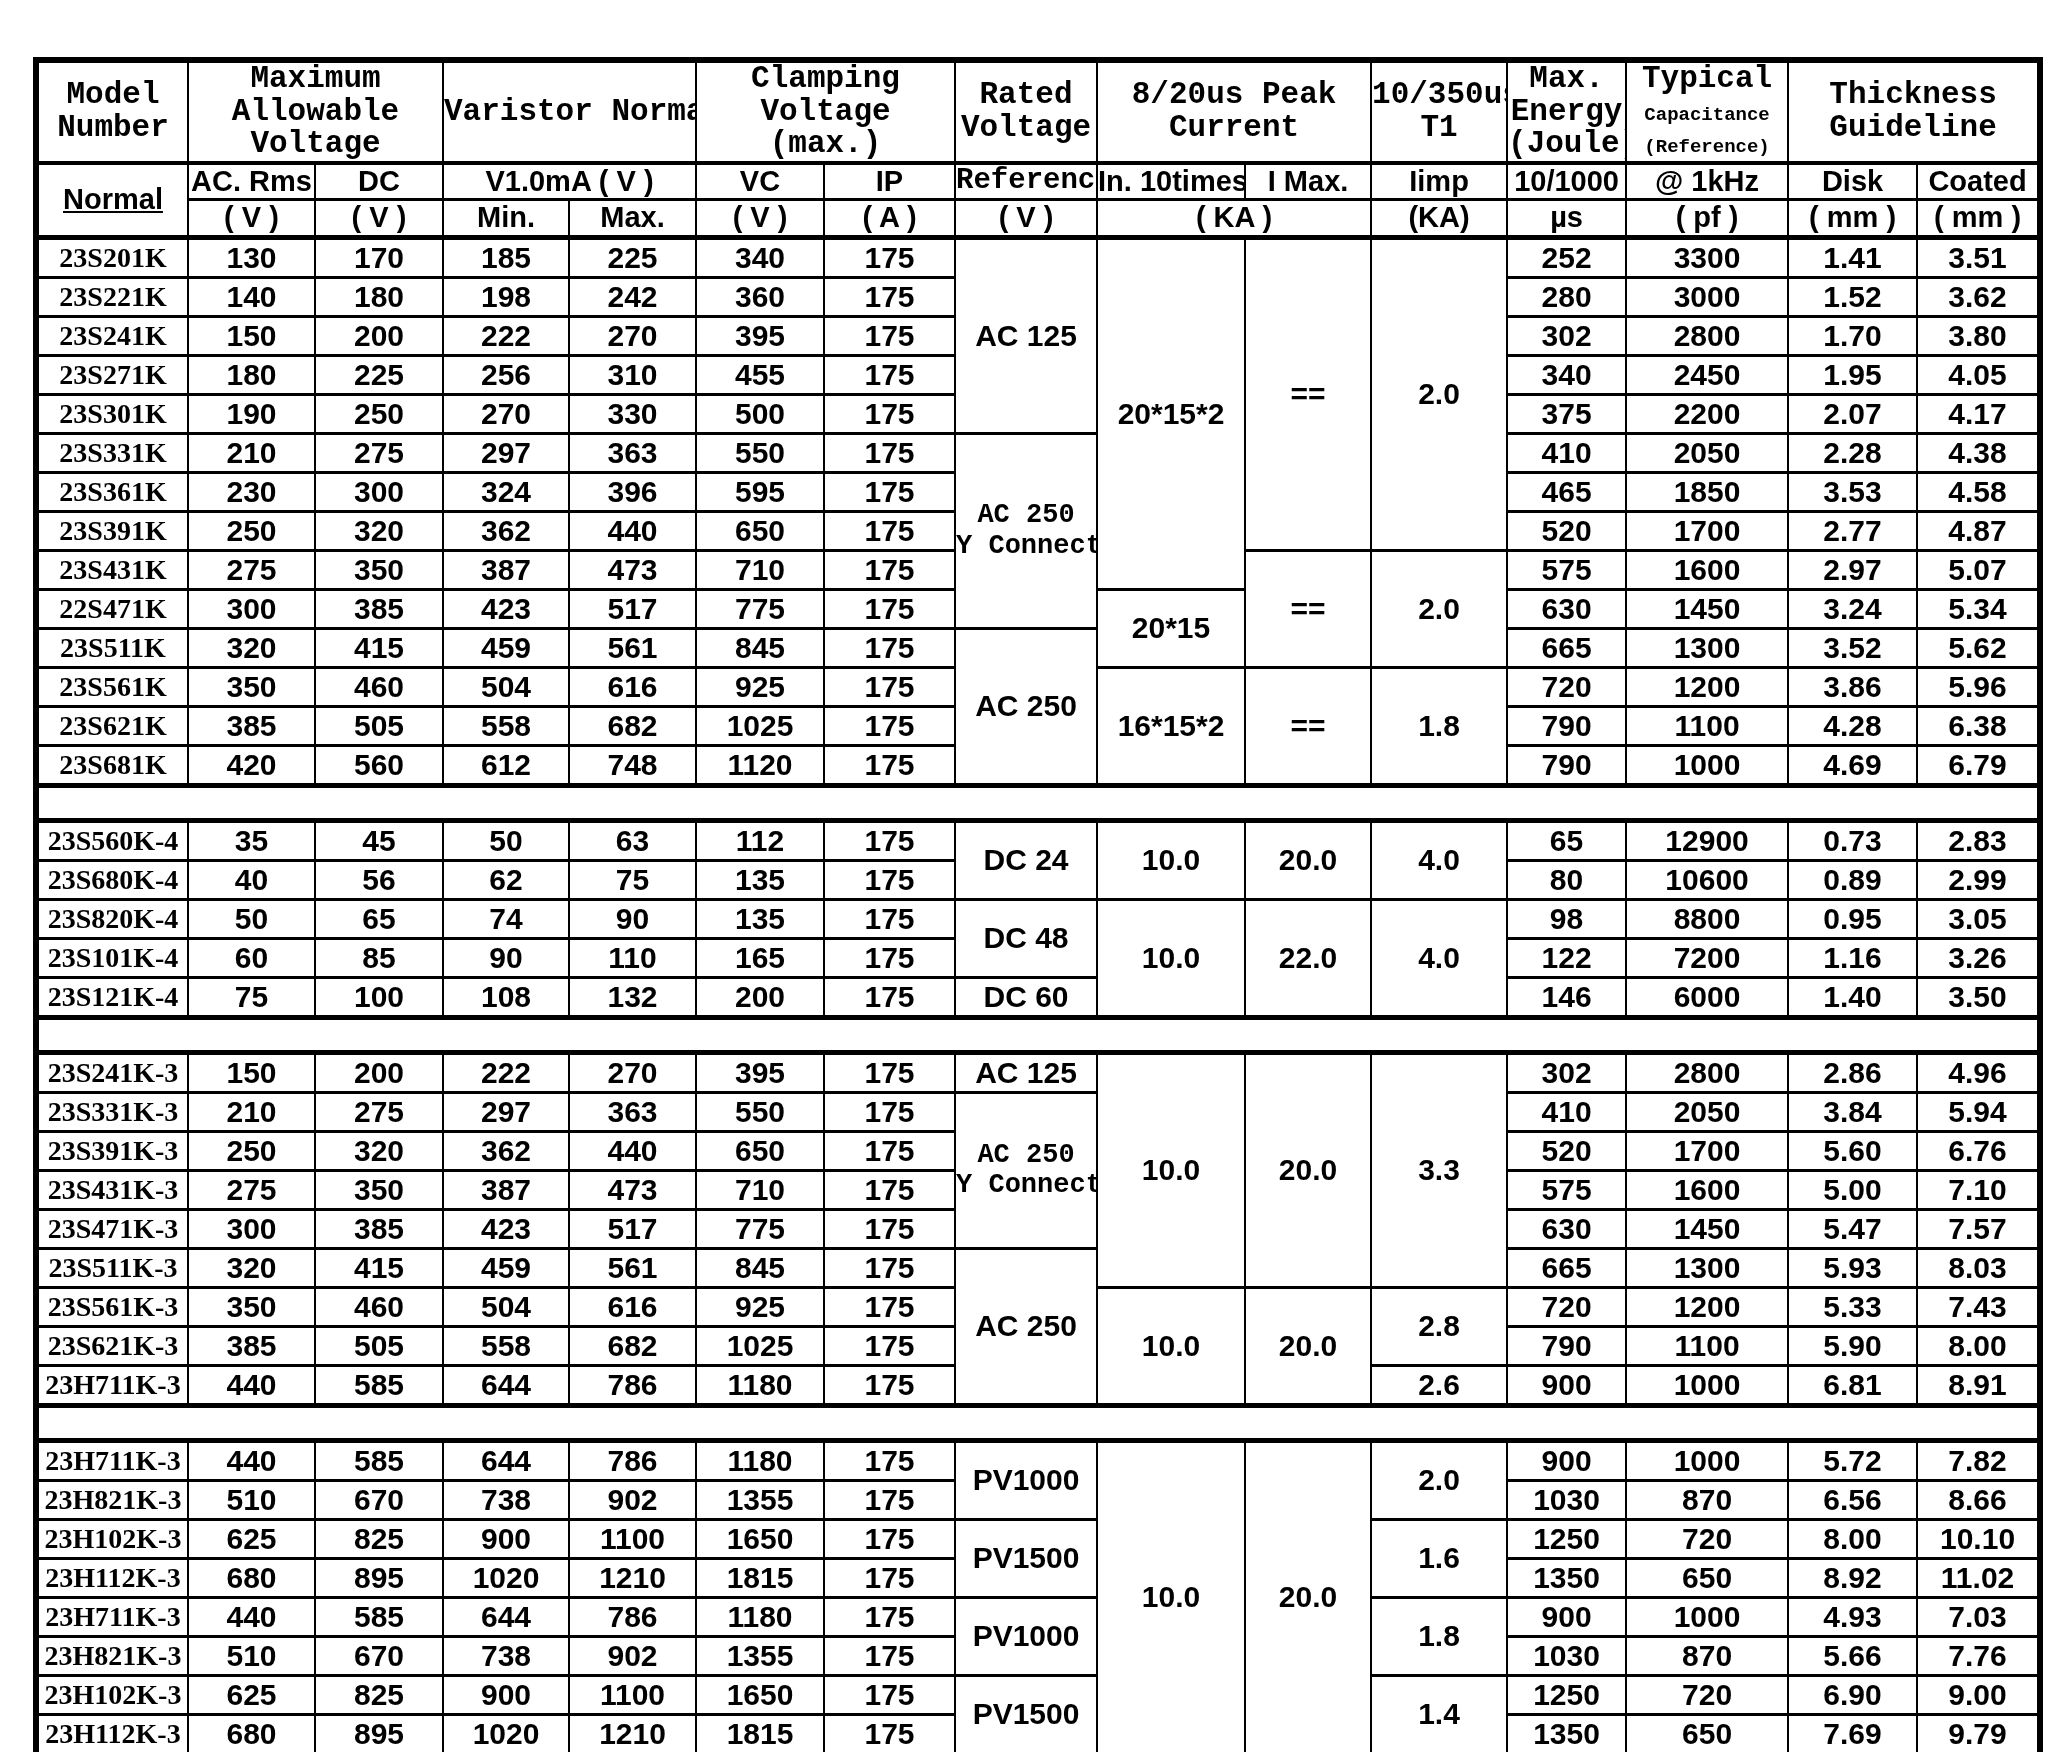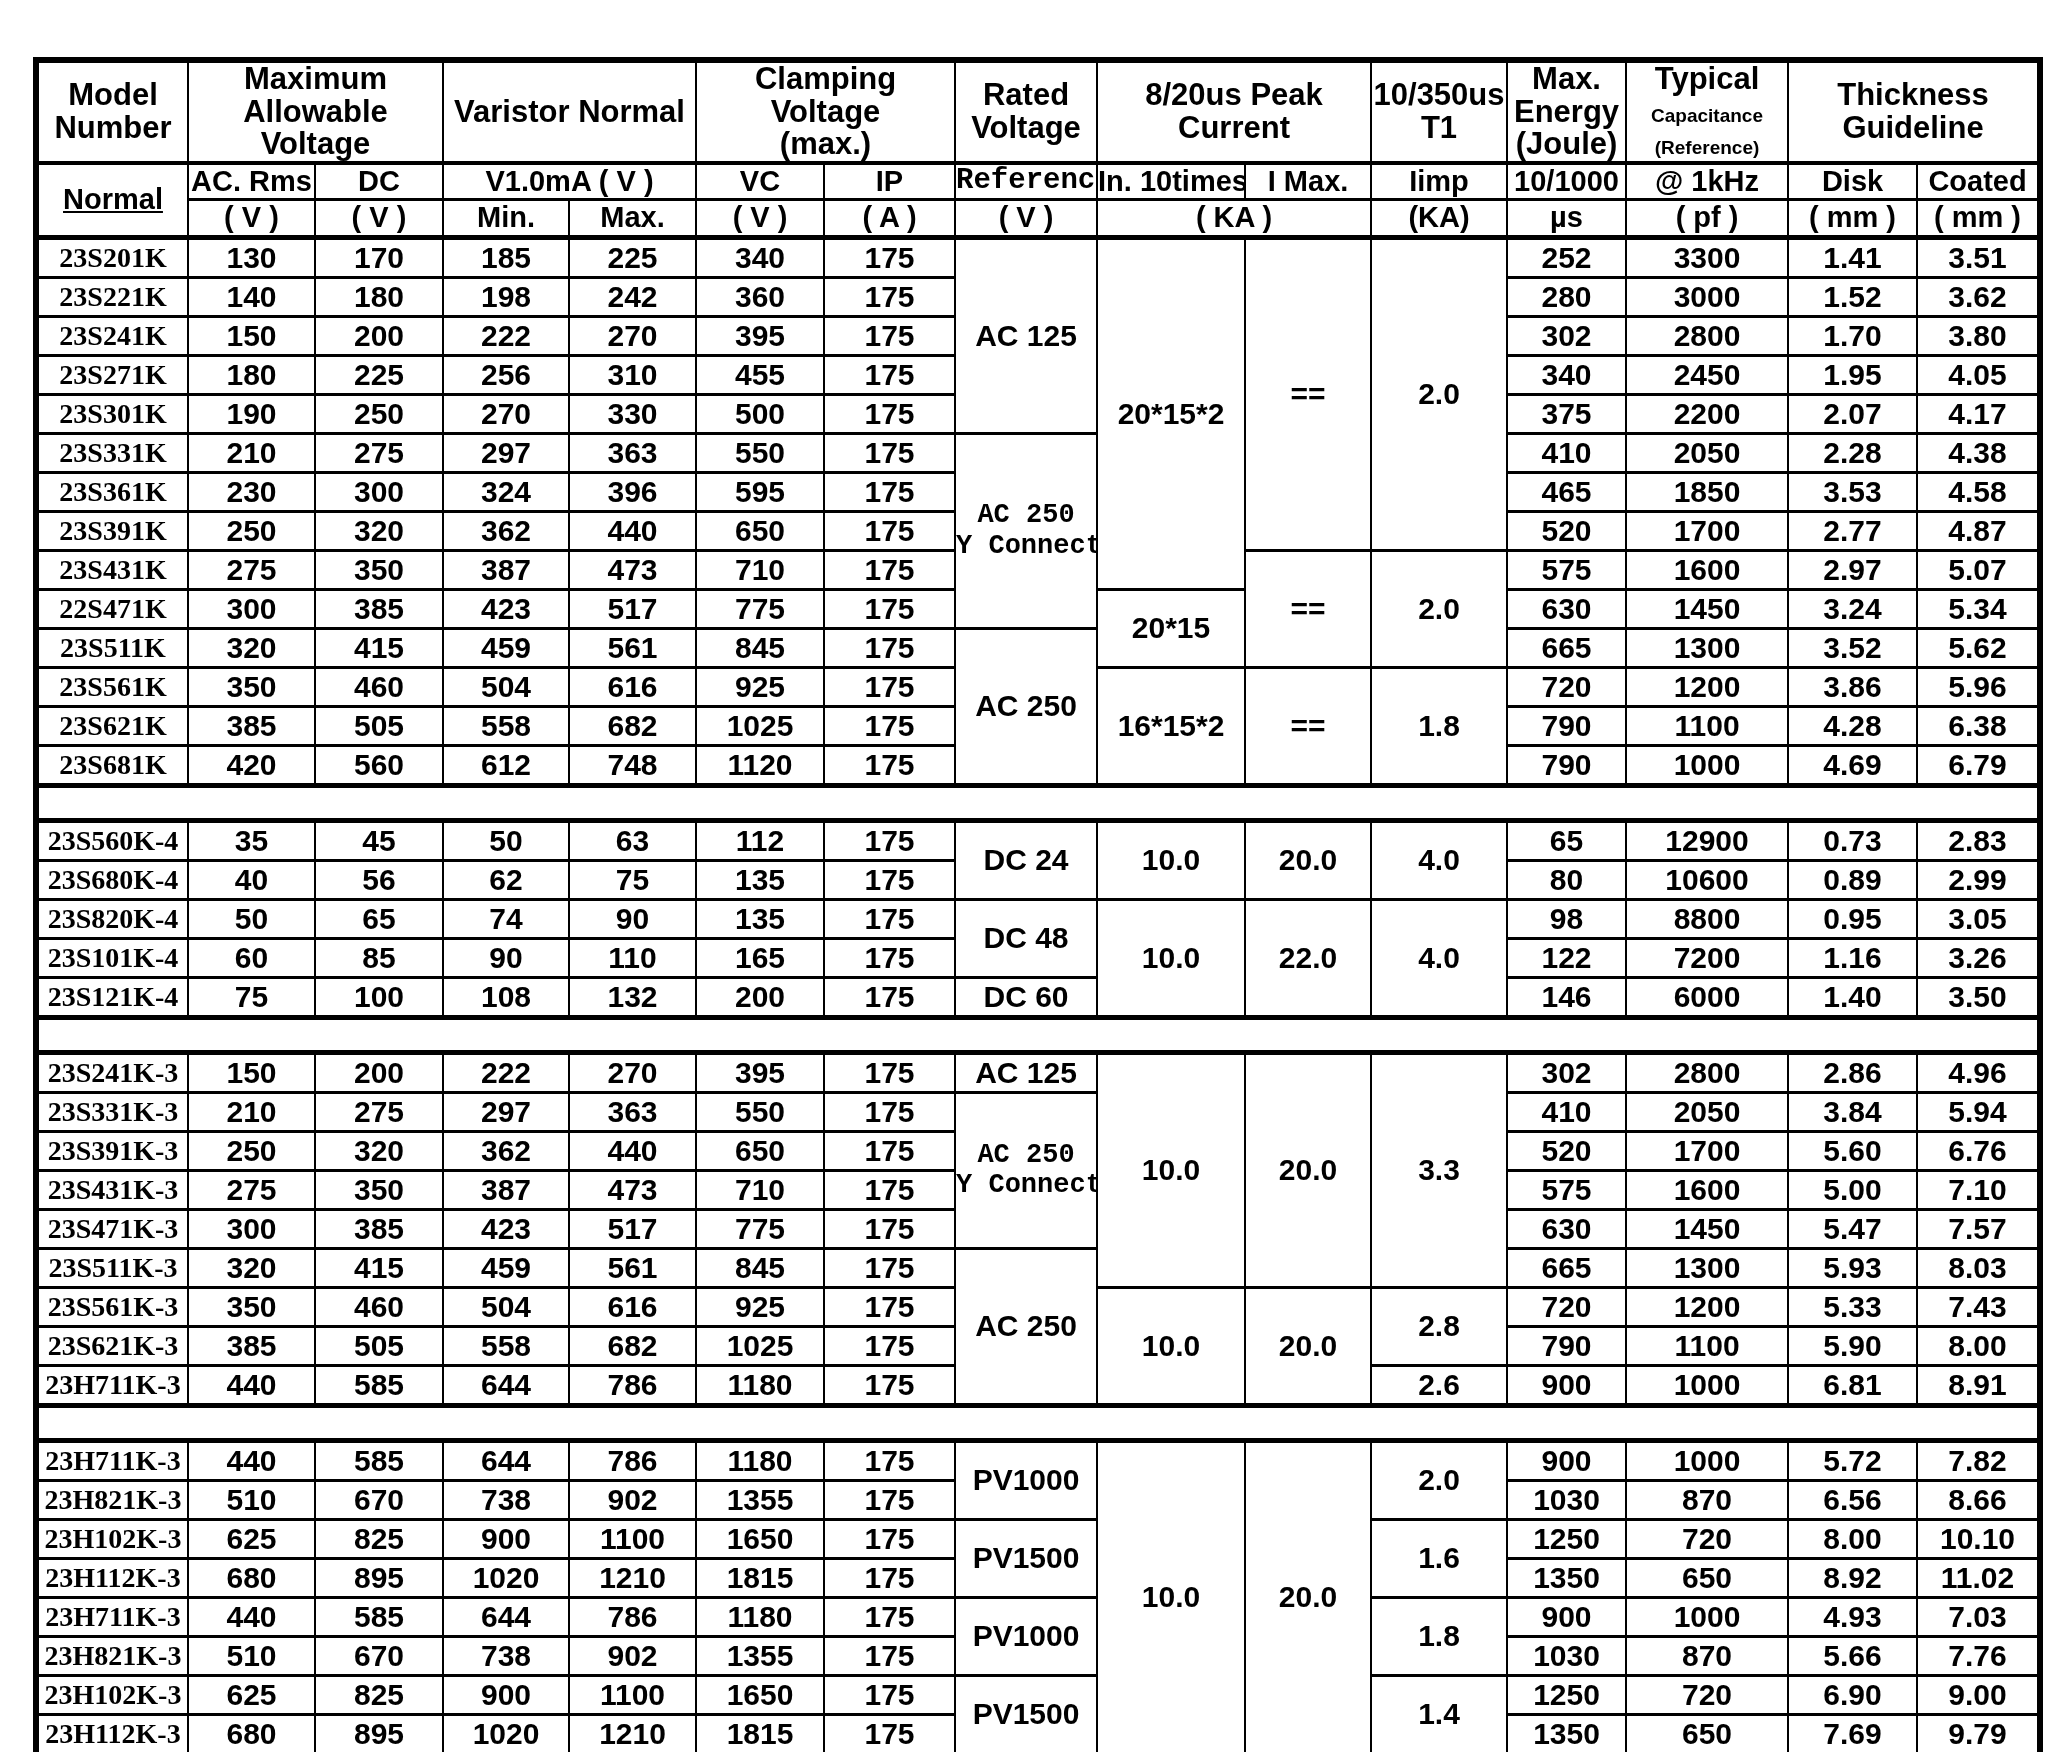--- a/index.html
+++ b/index.html
@@ -12,21 +12,21 @@
     border-collapse:collapse;table-layout:fixed;width:2004px;
     border:6px solid #000;
   }
   th,td{
     border-left:2px solid #000;border-right:2px solid #000;
     border-top:3px solid #000;border-bottom:3px solid #000;
     text-align:center;vertical-align:middle;padding:0;
     font-size:30px;line-height:1.12;white-space:nowrap;overflow:hidden;
     font-weight:bold;
   }
-  thead tr.h1 th{height:88px;font-size:31px;line-height:1.05;border-bottom-width:4px;}
+  thead tr.h1 th{height:88px;font-size:31px;line-height:1.05;border-bottom-width:4px;font-family:Liberation Mono, monospace;}
   thead tr.h2 th{height:33px;font-size:29px;}
   thead tr.h3 th{height:34px;font-size:29px;border-bottom-width:5px;}
   th.hb{border-bottom-width:5px;text-decoration:underline;}
   tbody td{height:36px;}
   tbody td:first-child{font-size:28px;font-family:Liberation Serif, serif;}
   tr.sep td{height:30px;border-top-width:5px;border-bottom-width:5px;}
   .sm{font-size:19px;}
   .md{font-size:27px;font-family:Liberation Mono, monospace;}
 </style>
 </head>

